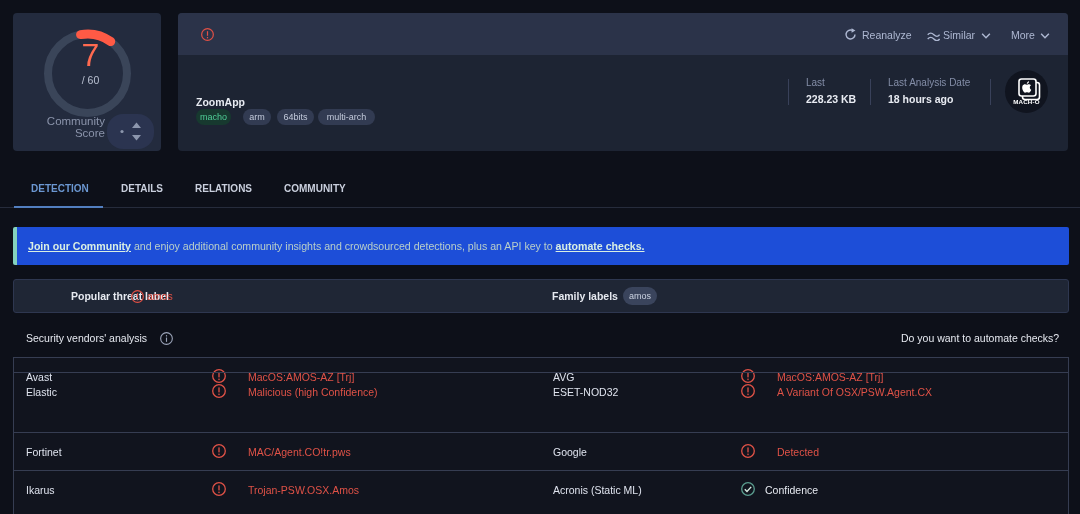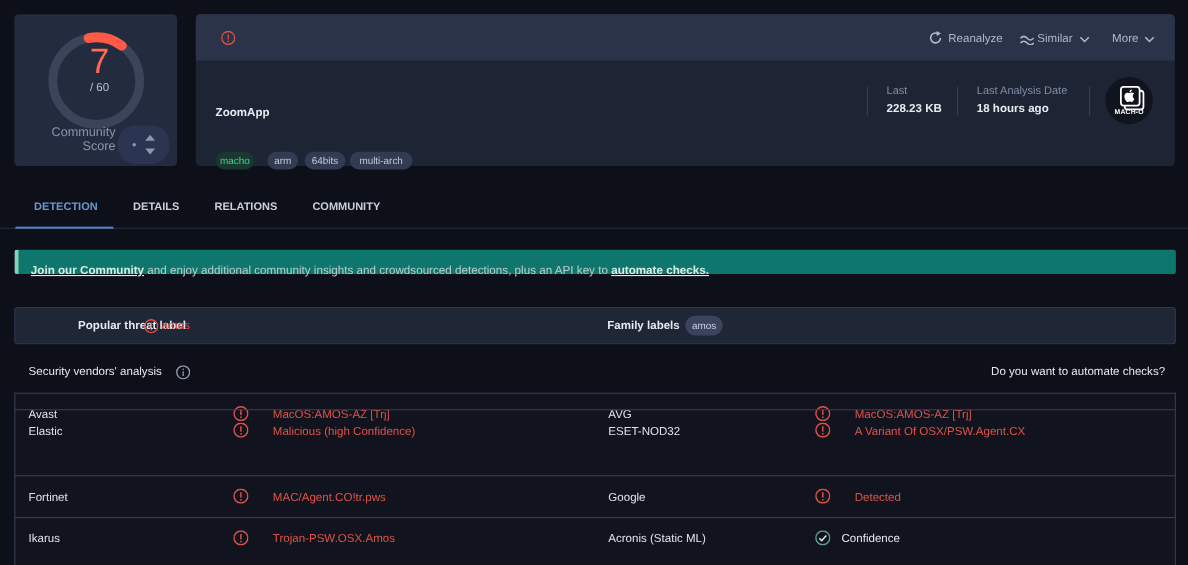--- a/index.html
+++ b/index.html
@@ -17,36 +17,36 @@
   
   .hdr-card { left:178px; top:13px; width:890px; height:138px; background:#1d2433; border-radius:4px; }
   .hdr-strip { left:0; top:0; width:890px; height:42px; background:#2b3349; border-radius:4px 4px 0 0; }
   .flag-ico { left:24px; top:15px; }
   .flag-txt { left:39px; top:16px; font-size:9.5px; font-weight:bold; color:#e15045; letter-spacing:0.2px; }
   .hbtn { top:16px; font-size:10.5px; color:#aeb8d2; }
   .hicon { position:absolute; }
 
   .hash { left:16px; top:56px; font-size:10.5px; color:#dfe3ec; }
   .fname { left:18px; top:83px; font-size:10.5px; color:#e8ebf2; font-weight:bold; }
-  .tag { position:absolute; top:125px; height:16px; line-height:17px; border-radius:9px; background:#323b52; color:#c3cadb; font-size:9px; text-align:center; }
+  .tag { position:absolute; top:96px; height:16px; line-height:17px; border-radius:9px; background:#323b52; color:#c3cadb; font-size:9px; text-align:center; }
   .tag.green { background:#17392f; color:#4fce97; }
 
   .vdiv { width:1px; background:#39415a; top:66px; height:26px; }
   .meta-l { top:64px; font-size:10px; color:#848ea8; }
   .meta-v { top:80px; font-size:10.5px; color:#e8ebf2; font-weight:bold; }
   .macho { left:827px; top:57px; width:43px; height:43px; background:#10141f; border-radius:50%; }
 
   
   .tabsline { left:0px; top:207px; width:1080px; height:1px; background:#262c3c; }
   .tab { position:absolute; top:183px; font-size:10px; font-weight:bold; letter-spacing:0px; color:#c9cfdd; }
   .tab.active { color:#6b97d1; }
   .tab-underline { left:14px; top:206px; width:89px; height:2px; background:#527fc0; }
 
   
-  .banner { left:13px; top:227px; width:1056px; height:22px; background:#0f766e; border-left:4px solid #84d2bd; border-radius:2px; }
+  .banner { left:13px; top:227px; width:1056px; height:38px; background:#1d4ed8; border-left:4px solid #84d2bd; border-radius:2px; }
   .banner-txt { left:11px; top:13px; font-size:10.6px; color:#b9cfc9; }
   .blink { color:#d9efe3; font-weight:bold; text-decoration:underline; }
 
   
   .threat { left:13px; top:279px; width:1056px; height:34px; background:#1f2635; border:1px solid #2e3750; border-radius:3px; }
   .t-label { left:13px; top:10px; font-size:10.5px; font-weight:bold; color:#e6e9f0;padding-left:44px; }
   .t-amos { left:133px; top:10px; font-size:10.5px; color:#e15045; }
   .f-label { left:538px; top:10px; font-size:10.5px; font-weight:bold; color:#e6e9f0; }
   .f-pill { left:609px; top:7px; width:34px; height:18px; line-height:18px; text-align:center; background:#3a445c; border-radius:9px; color:#ccd3e2; font-size:9px; }
 

